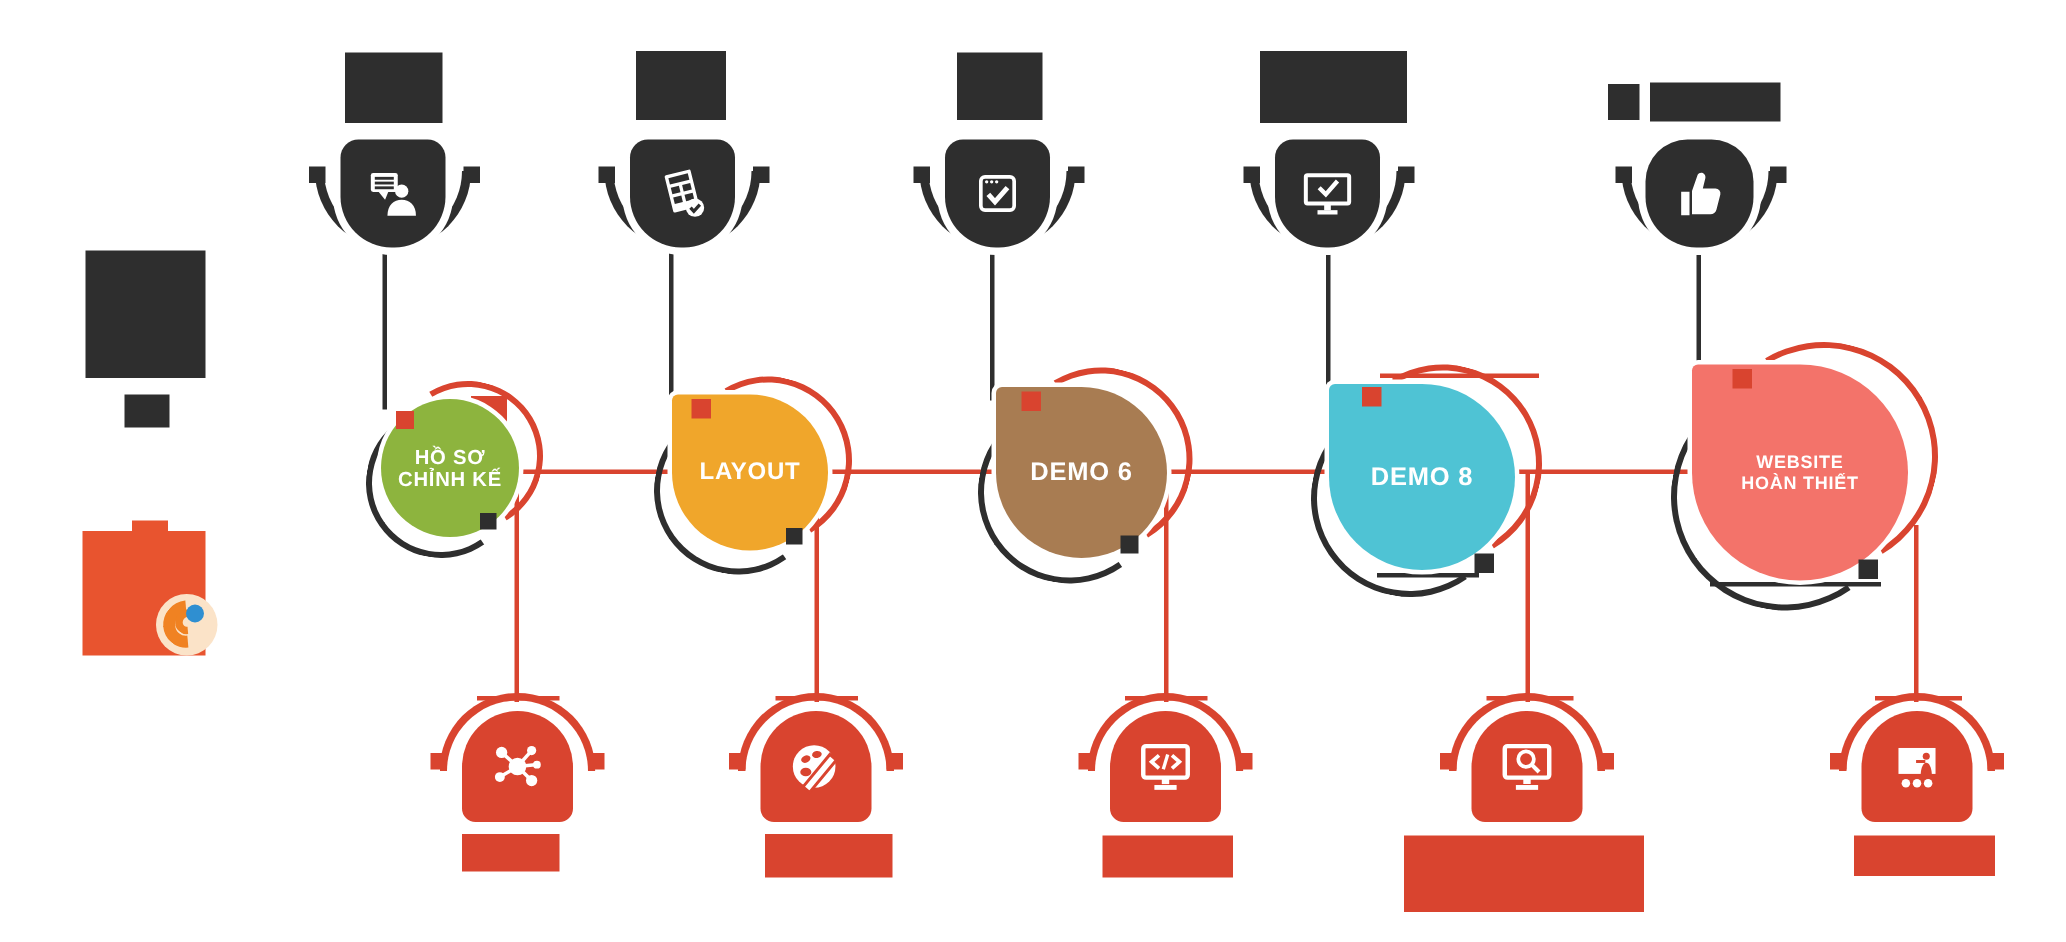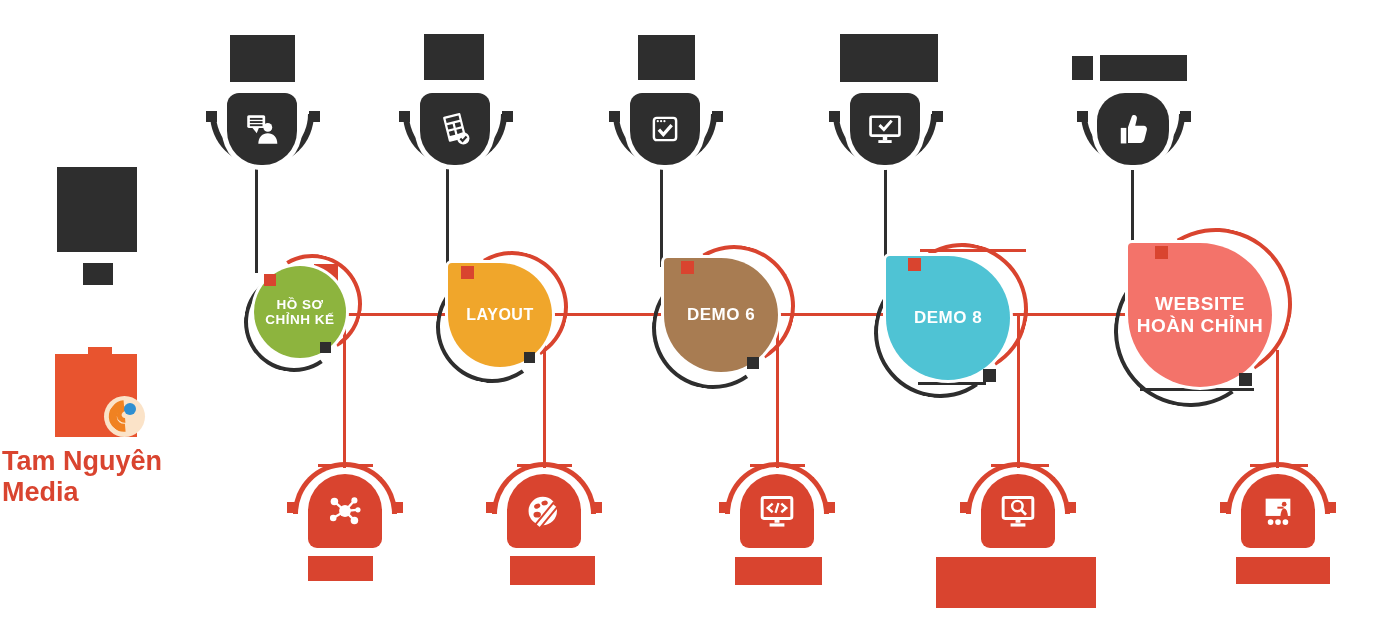--- a/index.html
+++ b/index.html
@@ -67,21 +67,20 @@
 <div id="stage">
 
   <div class="box-dark" style="left:57px; top:167px; width:80px; height:85px;"></div>
   <div class="box-dark" style="left:83px; top:263px; width:30px; height:22px;"></div>
   <div class="logo-tab"></div>
   <div class="logo-bag"></div>
   <div class="swirl"></div>
   <div class="swirl-c1"></div>
   <div class="swirl-c2"></div>
   <div class="swirl-dot"></div>
-  <div class="brand-name">Tam Nguyên Media</div>
 
   <div class="hline-red" style="left:300px; top:313px; width:835px;"></div>
 
   <div>
     <div class="box-dark" style="left:230px; top:35px; width:65px; height:47px;"></div>
     <div class="arc-u" style="left:210px; top:114px;"></div>
     <div class="ear-dark" style="left:206px; top:111px;"></div>
     <div class="ear-dark" style="left:309px; top:111px;"></div>
     <div class="badge-top" style="left:227px; top:93px;">
       <svg width="38" height="38" viewBox="0 0 36 36">
@@ -274,23 +273,23 @@
       <svg width="40" height="40" viewBox="0 0 36 36">
         <path d="M7 31h5V17H7z" fill="#fff"></path>
         <path d="M13.5 30.5h11c1.8 0 3.3-1.2 3.7-2.9l2.3-9A3 3 0 0 0 27.6 15H20l1.5-6.2c.4-1.7-.8-3.3-2.5-3.3-.9 0-1.7.5-2.1 1.2L13.5 16.5z" fill="#fff"></path>
       </svg>
     </div>
     <div class="vline-dark" style="left:1131px; top:165px; height:86px;"></div>
 
     <div class="hline-dark" style="left:1140px; top:388px; width:114px;"></div>
     <div class="arc-red" style="left:1140px; top:228px; width:152px; height:152px;"></div>
     <div class="arc-black" style="left:1114px; top:255px; width:152px; height:152px;"></div>
-    <div class="cbadge squircle" style="left: 1128px; top: 243px; width: 144px; height: 144px; font-size: 19px; background: rgb(243, 115, 106);">
+    <div class="cbadge squircle" style="left: 1128px; top: 243px; width: 144px; height: 144px; font-size: 12px; background: rgb(243, 115, 106);">
       <span>WEBSITE</span>
-      <span>HOÀN CHỈNH</span>
+      <span>HOÀN THIẾT</span>
     </div>
     <div class="sq-red" style="left:1155px; top:246px; width:13px; height:13px;"></div>
     <div class="sq-black" style="left:1239px; top:373px; width:13px; height:13px;"></div>
 
     <div class="vline-red" style="left:1276px; top:350px; height:118px;"></div>
     <div class="hline-red" style="left:1250px; top:464px; width:58px;"></div>
     <div class="arc-n" style="left:1226px; top:462px;"></div>
     <div class="ear-red" style="left:1220px; top:502px;"></div>
     <div class="ear-red" style="left:1325px; top:502px;"></div>
     <div class="bbadge" style="left:1241px; top:474px;">

